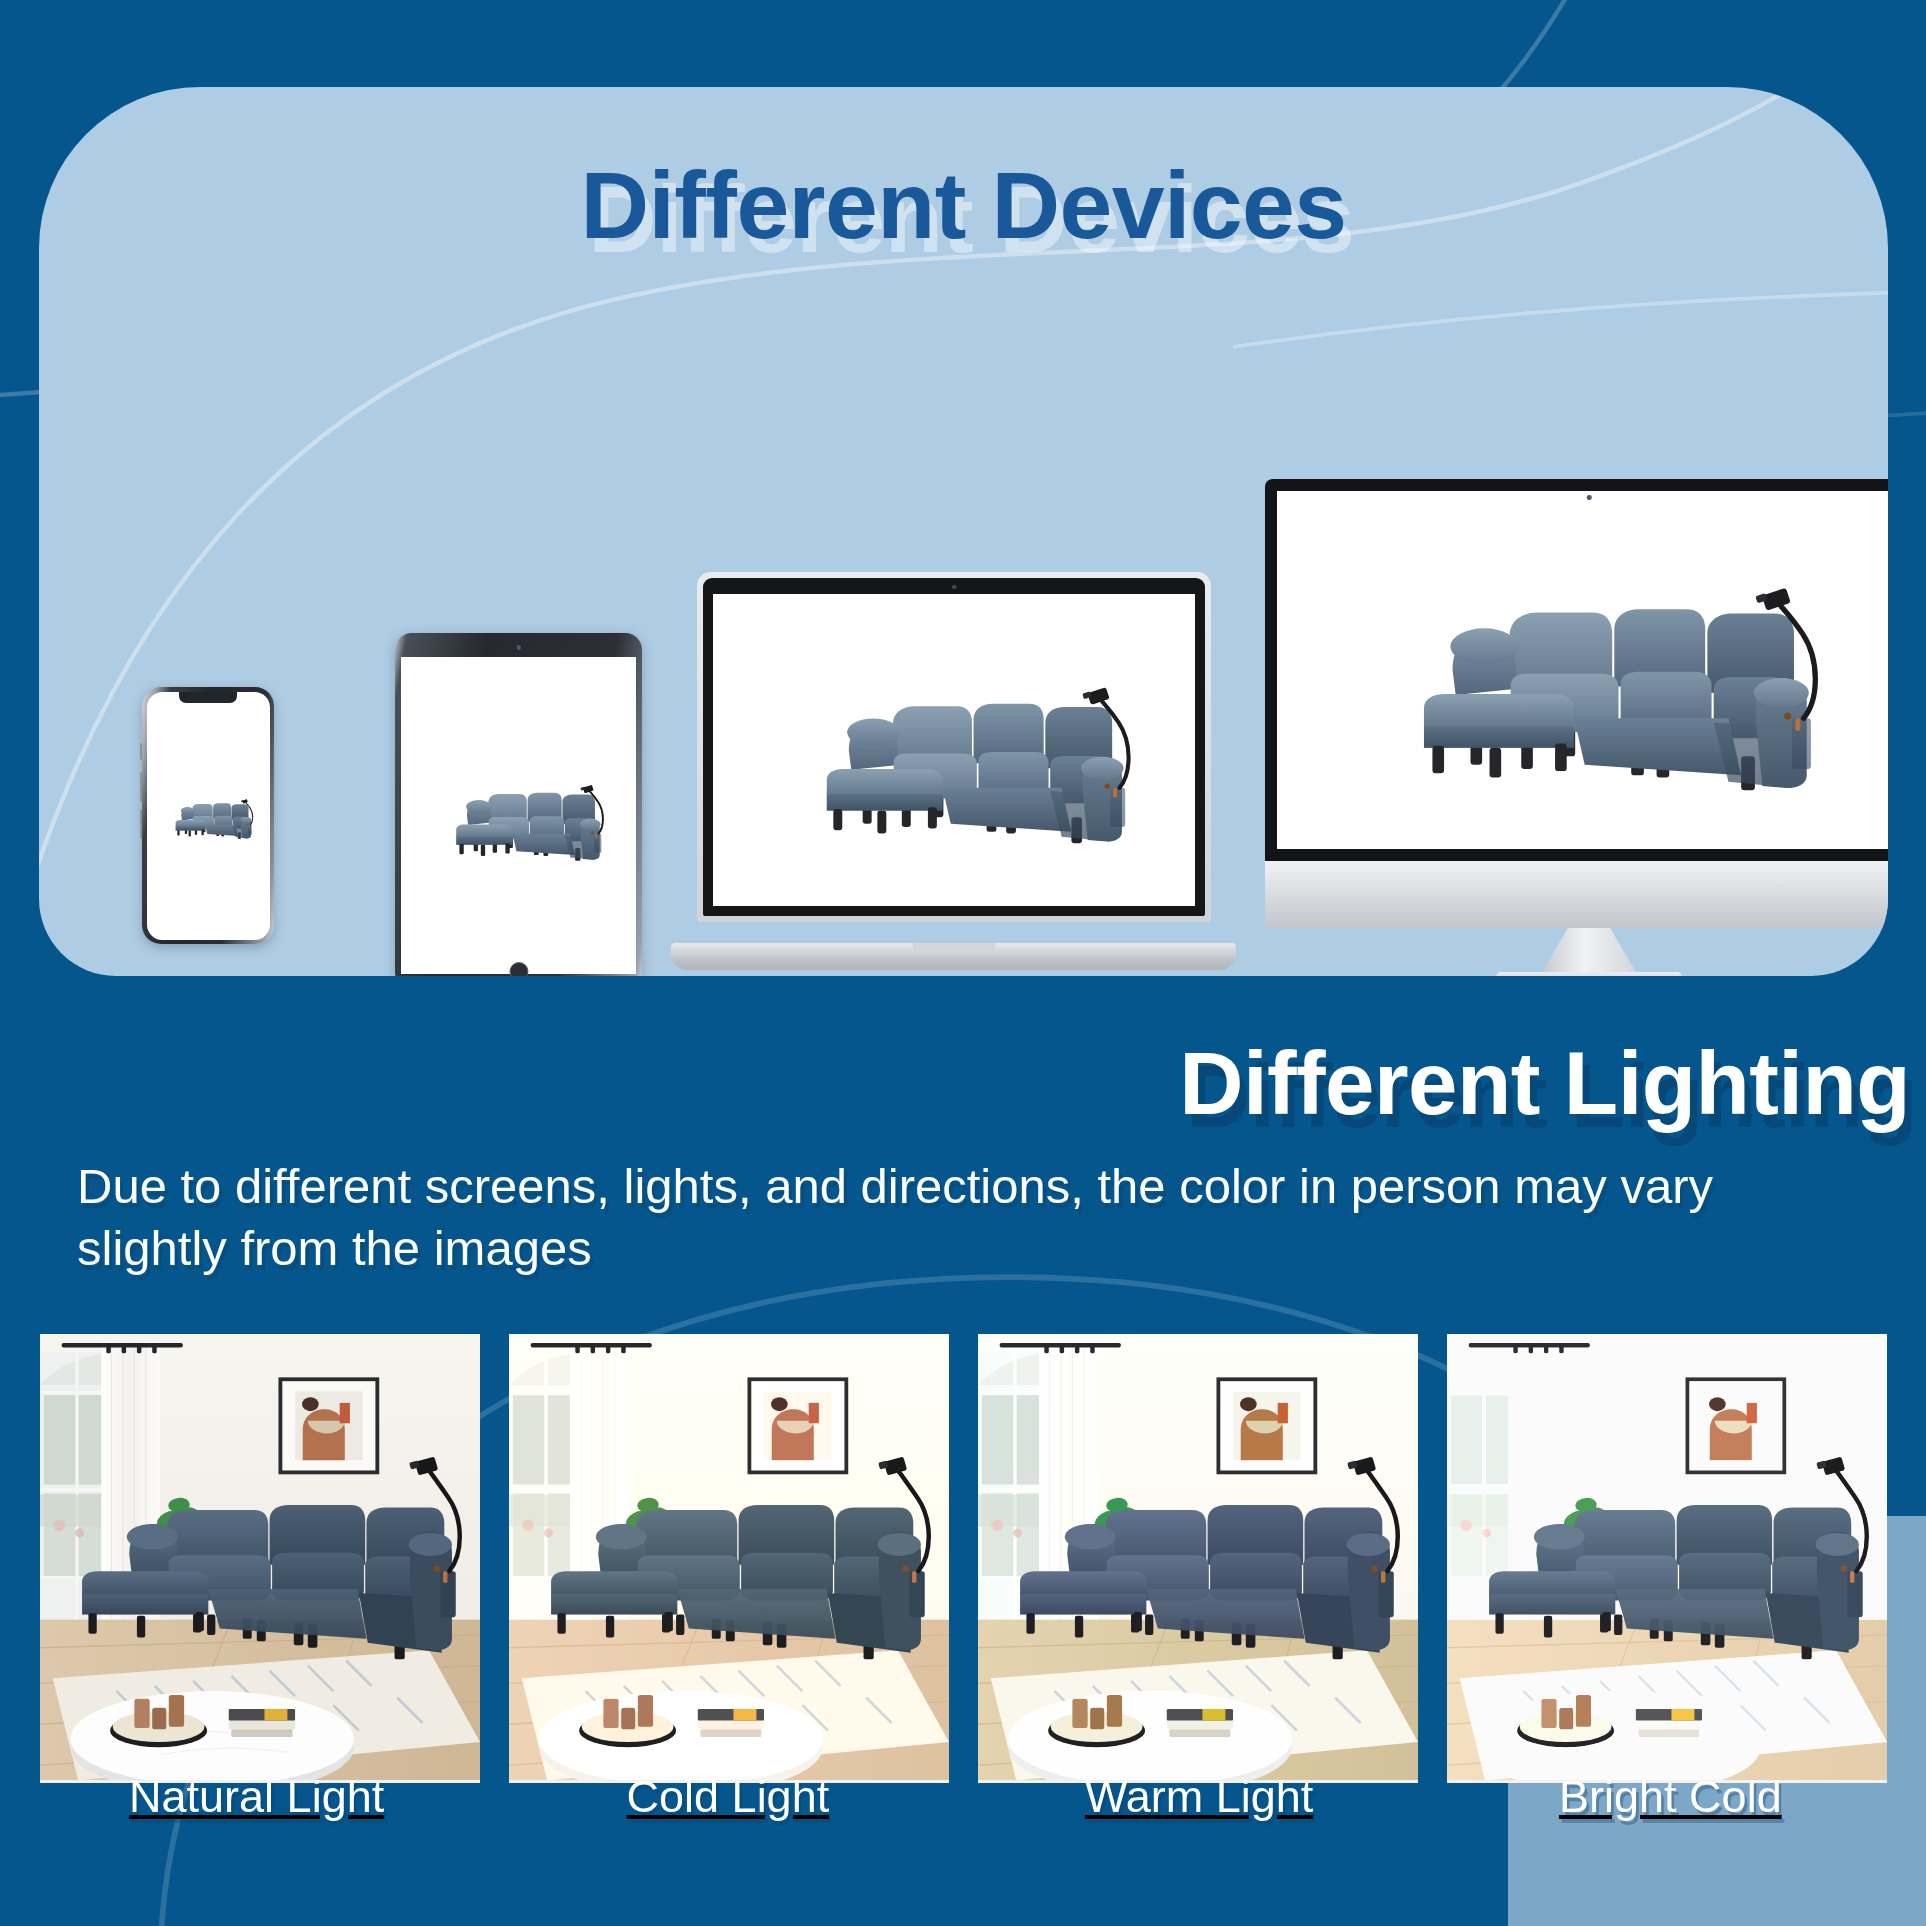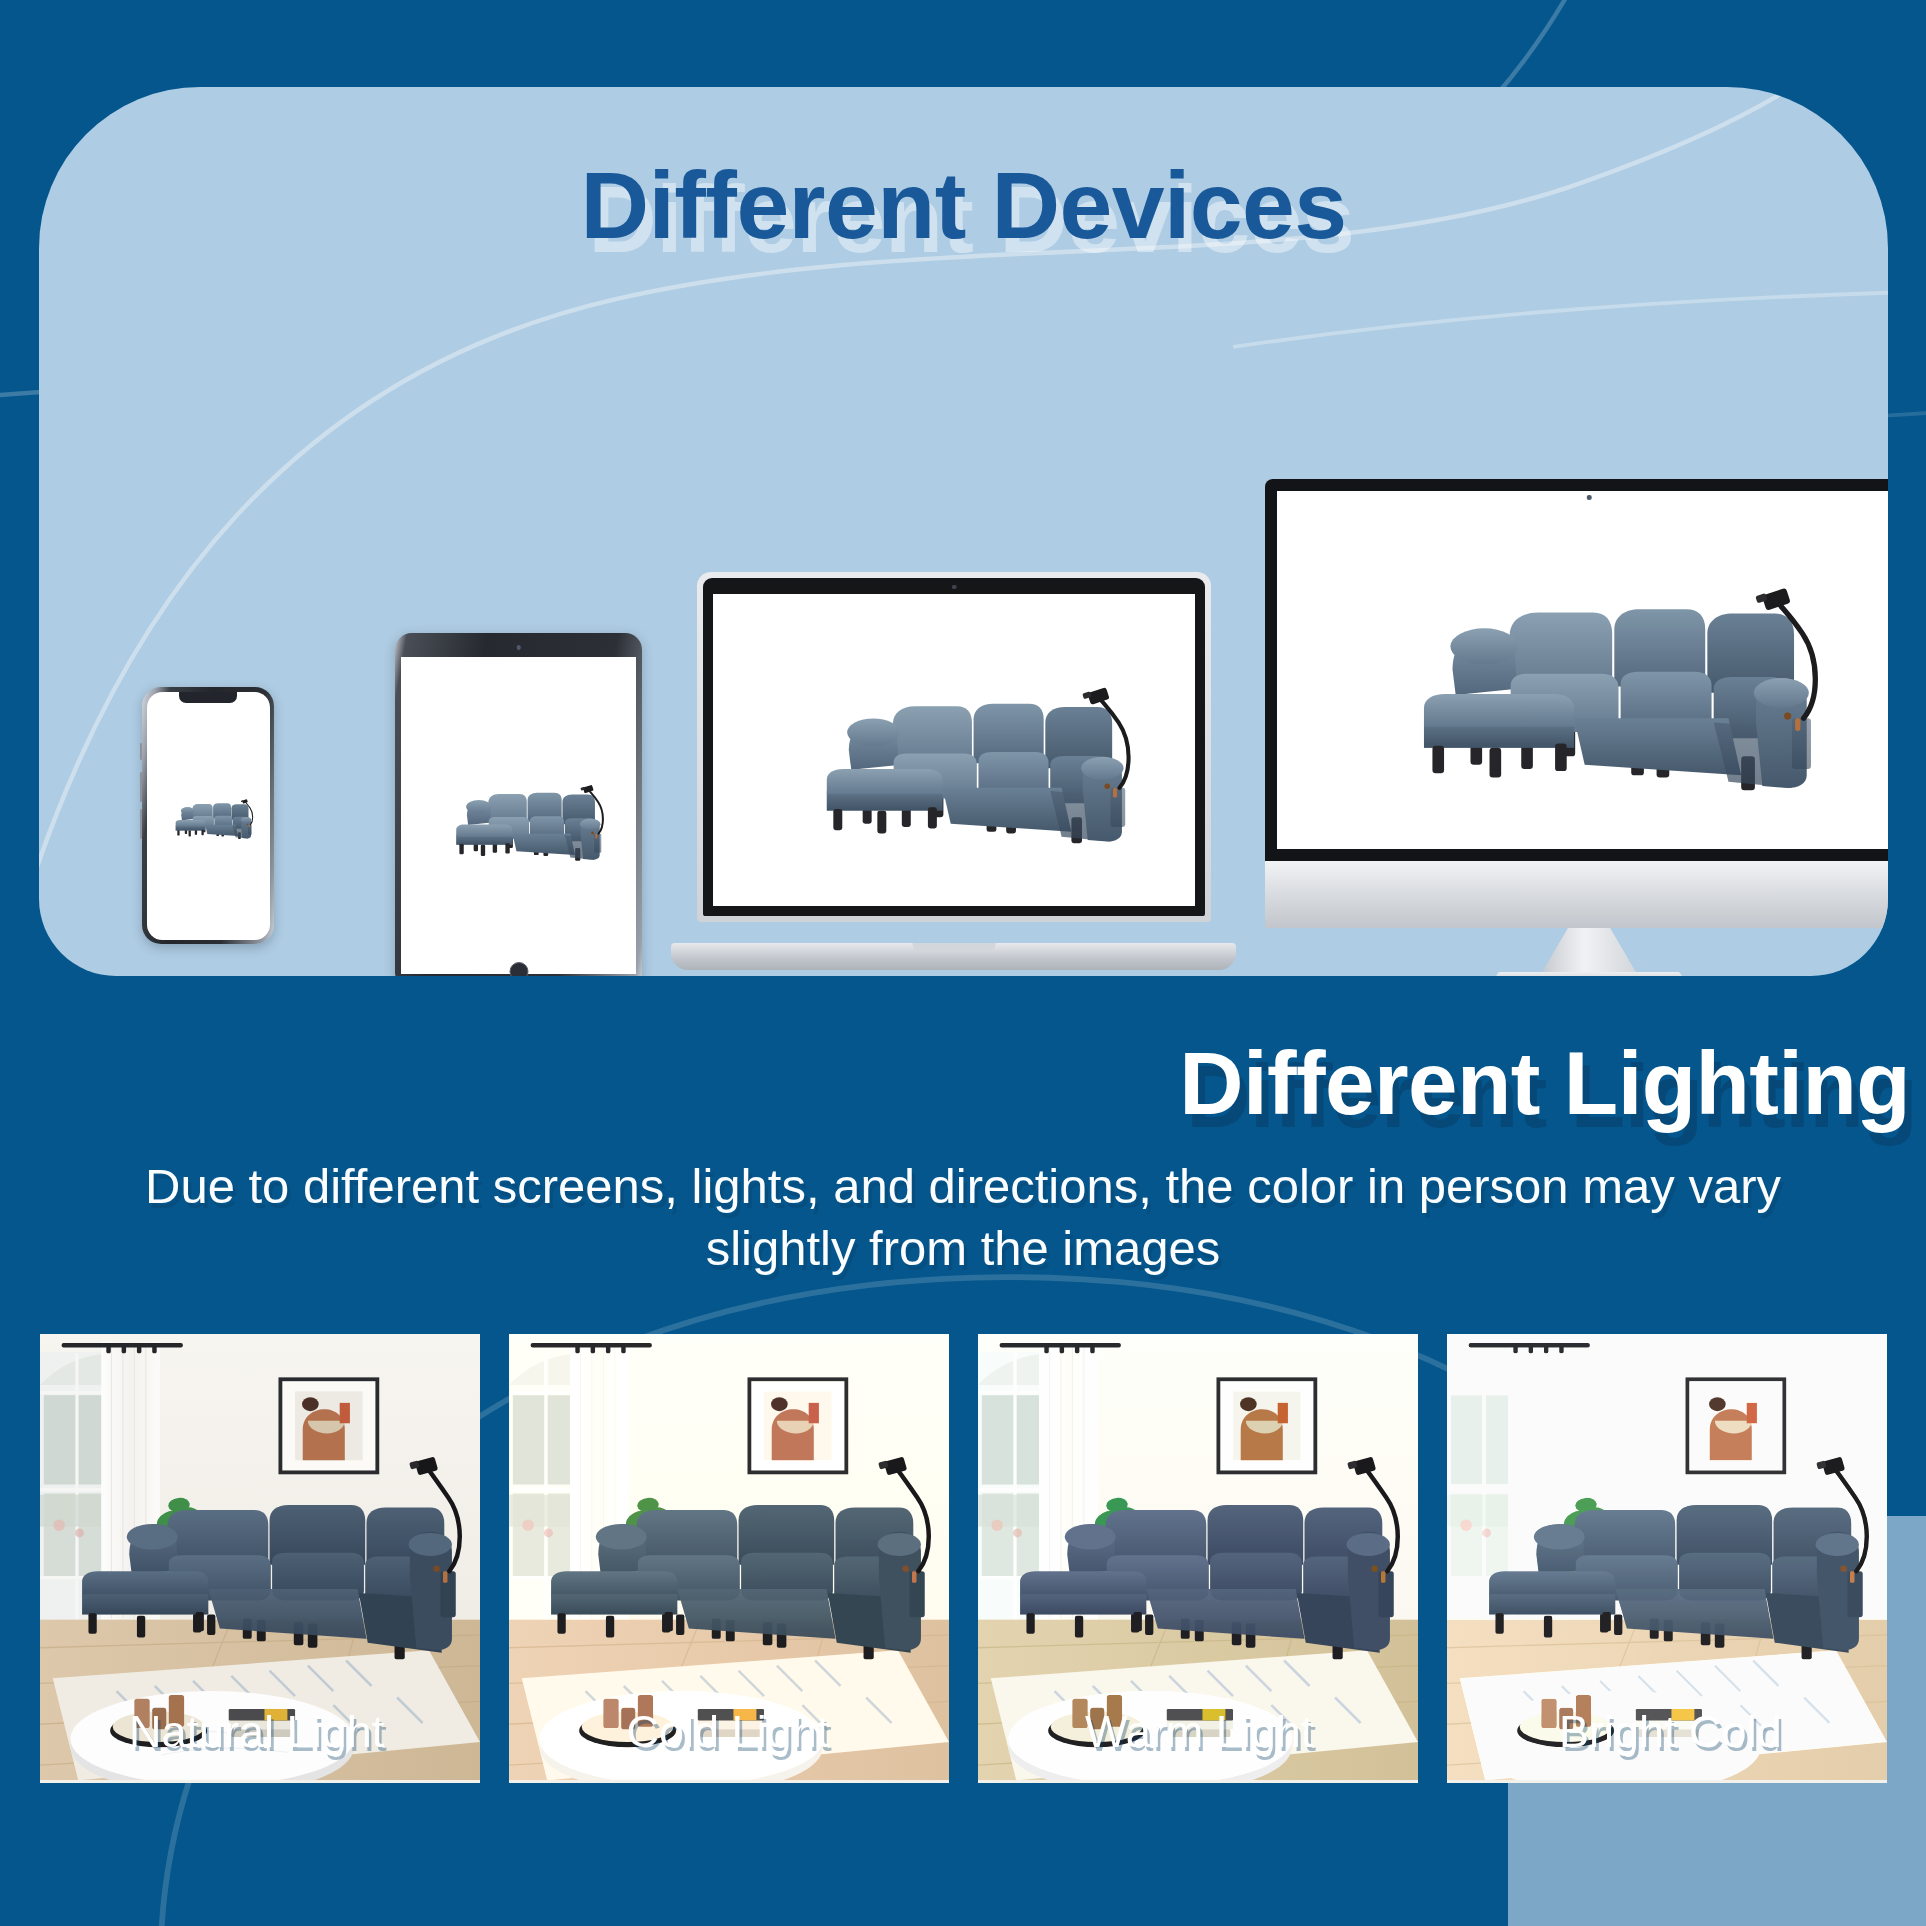--- a/index.html
+++ b/index.html
@@ -149,34 +149,34 @@
 
   
   .lighting-title{
     position:absolute; left:0; right:16px; top:1032px;
     text-align:right; color:#ffffff;
     font-size:89px; font-weight:bold; letter-spacing:-0.6px;
     text-shadow: 7px 13px 0 rgba(9,62,103,.55);
   }
   .lighting-sub{
     position:absolute; left:77px; width:1772px; top:1156px;
-    text-align:center; color:#fbfdff;
+    text-align:left; color:#fbfdff;
     font-size:49px; line-height:1.26; font-weight:400;
     text-shadow: 3.2px 4.5px 0 rgba(9,62,103,.35);
   }
 
   
   .thumbs{ position:absolute; left:40px; top:1334px; width:1847px; height:449px; display:flex; gap:29px; }
   .thumb{ width:443px; height:449px; position:relative; overflow:hidden; background:#f3f1ec; }
   .thumb .room{ position:absolute; inset:0; }
   .t-warm   .room{ filter:saturate(1.02) sepia(.10) hue-rotate(-6deg) brightness(1.04); }
   .t-cold   .room{ filter:saturate(1.05) hue-rotate(8deg) brightness(1.05) contrast(.99); }
   .t-bright .room{ filter:brightness(1.13) saturate(.94) contrast(.97); }
 
-  .labels{ position:absolute; left:40px; top:1706px; width:1847px; height:77px; display:flex; gap:38px; }
+  .labels{ position:absolute; left:40px; top:1771px; width:1847px; height:77px; display:flex; gap:38px;text-decoration:underline; }
   .labels .lab{
     width:443px; text-align:center; color:#fff;
     font-size:45px; font-weight:400;
     text-shadow:2.6px 3.9px 0 rgba(9,62,103,.35);
   }
 </style>
 </head>
 <body>
 
 <div class="bg-decor">

